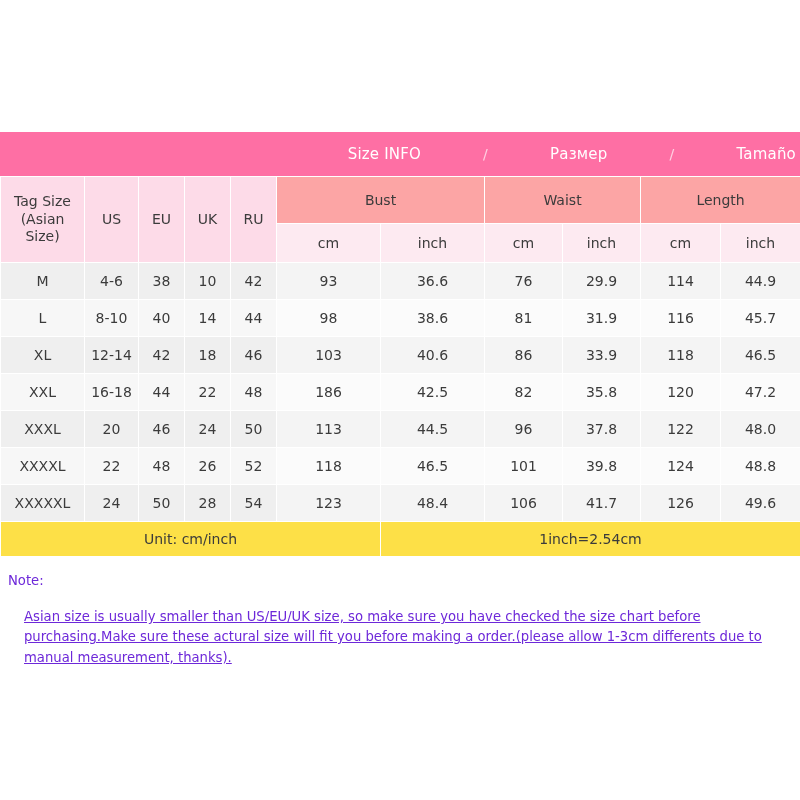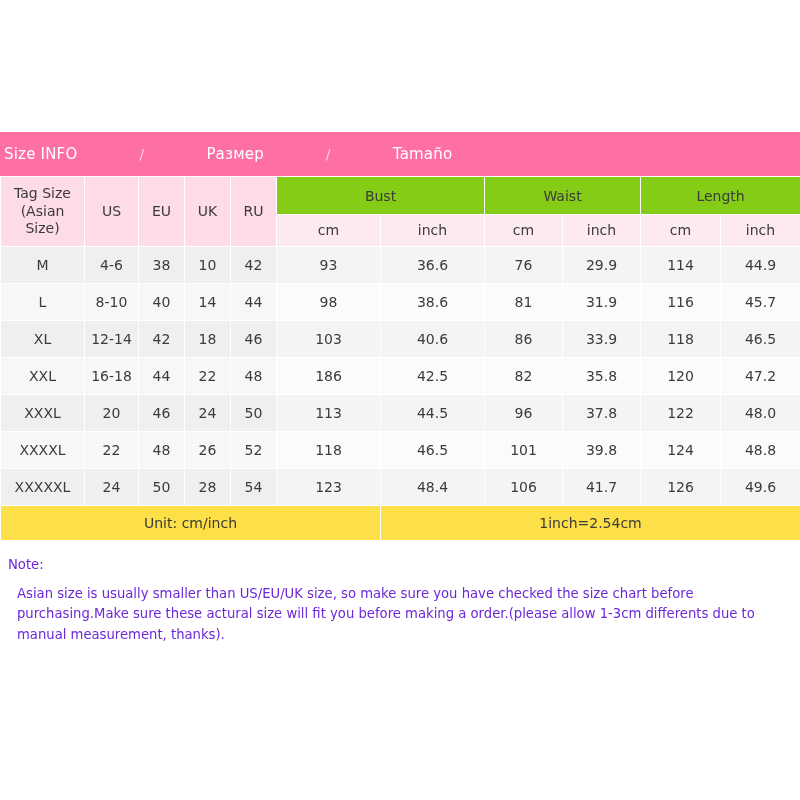--- a/index.html
+++ b/index.html
@@ -18,21 +18,21 @@
   .sheet {
     position: absolute;
     left: 0;
     top: 132px;
     width: 800px;
   }
   
   .title-bar {
     display: flex;
     align-items: center;
-    justify-content: flex-start;
+    justify-content: flex-end;
     height: 44px;
     background: #fe6fa4;
     color: #ffffff;
     font-size: 15px;
     letter-spacing: .2px;
   }
   .title-bar .seg {
     padding: 0 4px;
     white-space: nowrap;
   }
@@ -52,30 +52,30 @@
     text-align: center;
     font-weight: normal;
     font-size: 14px;
     color: #3b3b3b;
   }
   
   .hdr-tag {
     background: #fddbe8;
     font-size: 13.5px;
     line-height: 1.25;
-    padding: 8px 2px;
+    padding: 16px 2px;
   }
   .hdr-unitless {
     background: #fddbe8;
     font-size: 15px;
     font-weight: bold;
     padding: 0 2px;
   }
   .hdr-group {
-    background: #84cc16;
+    background: #fca5a5;
     font-size: 15px;
     padding: 8px 1px;
     color: #3b3b3b;
     margin-top: 6px;
   }
   .hdr-sub {
     background: #fdeaf1;
     font-size: 13px;
     padding: 5px 2px;
     color: #4a4a4a;
@@ -114,21 +114,22 @@
   .note {
     padding: 14px 8px 0 8px;
     font-size: 13.2px;
     line-height: 1.55;
     color: #6d28d9;
   }
   .note .note-label {
     display: block;
   }
   .note p {
-    margin: 9px;
+    margin: 16px;
+    text-decoration: underline;
   }
 </style>
 </head>
 <body>
 
 <div class="sheet">
 
   <div class="title-bar">
     <span class="seg">Size INFO</span>
     <span class="sep">/</span>

